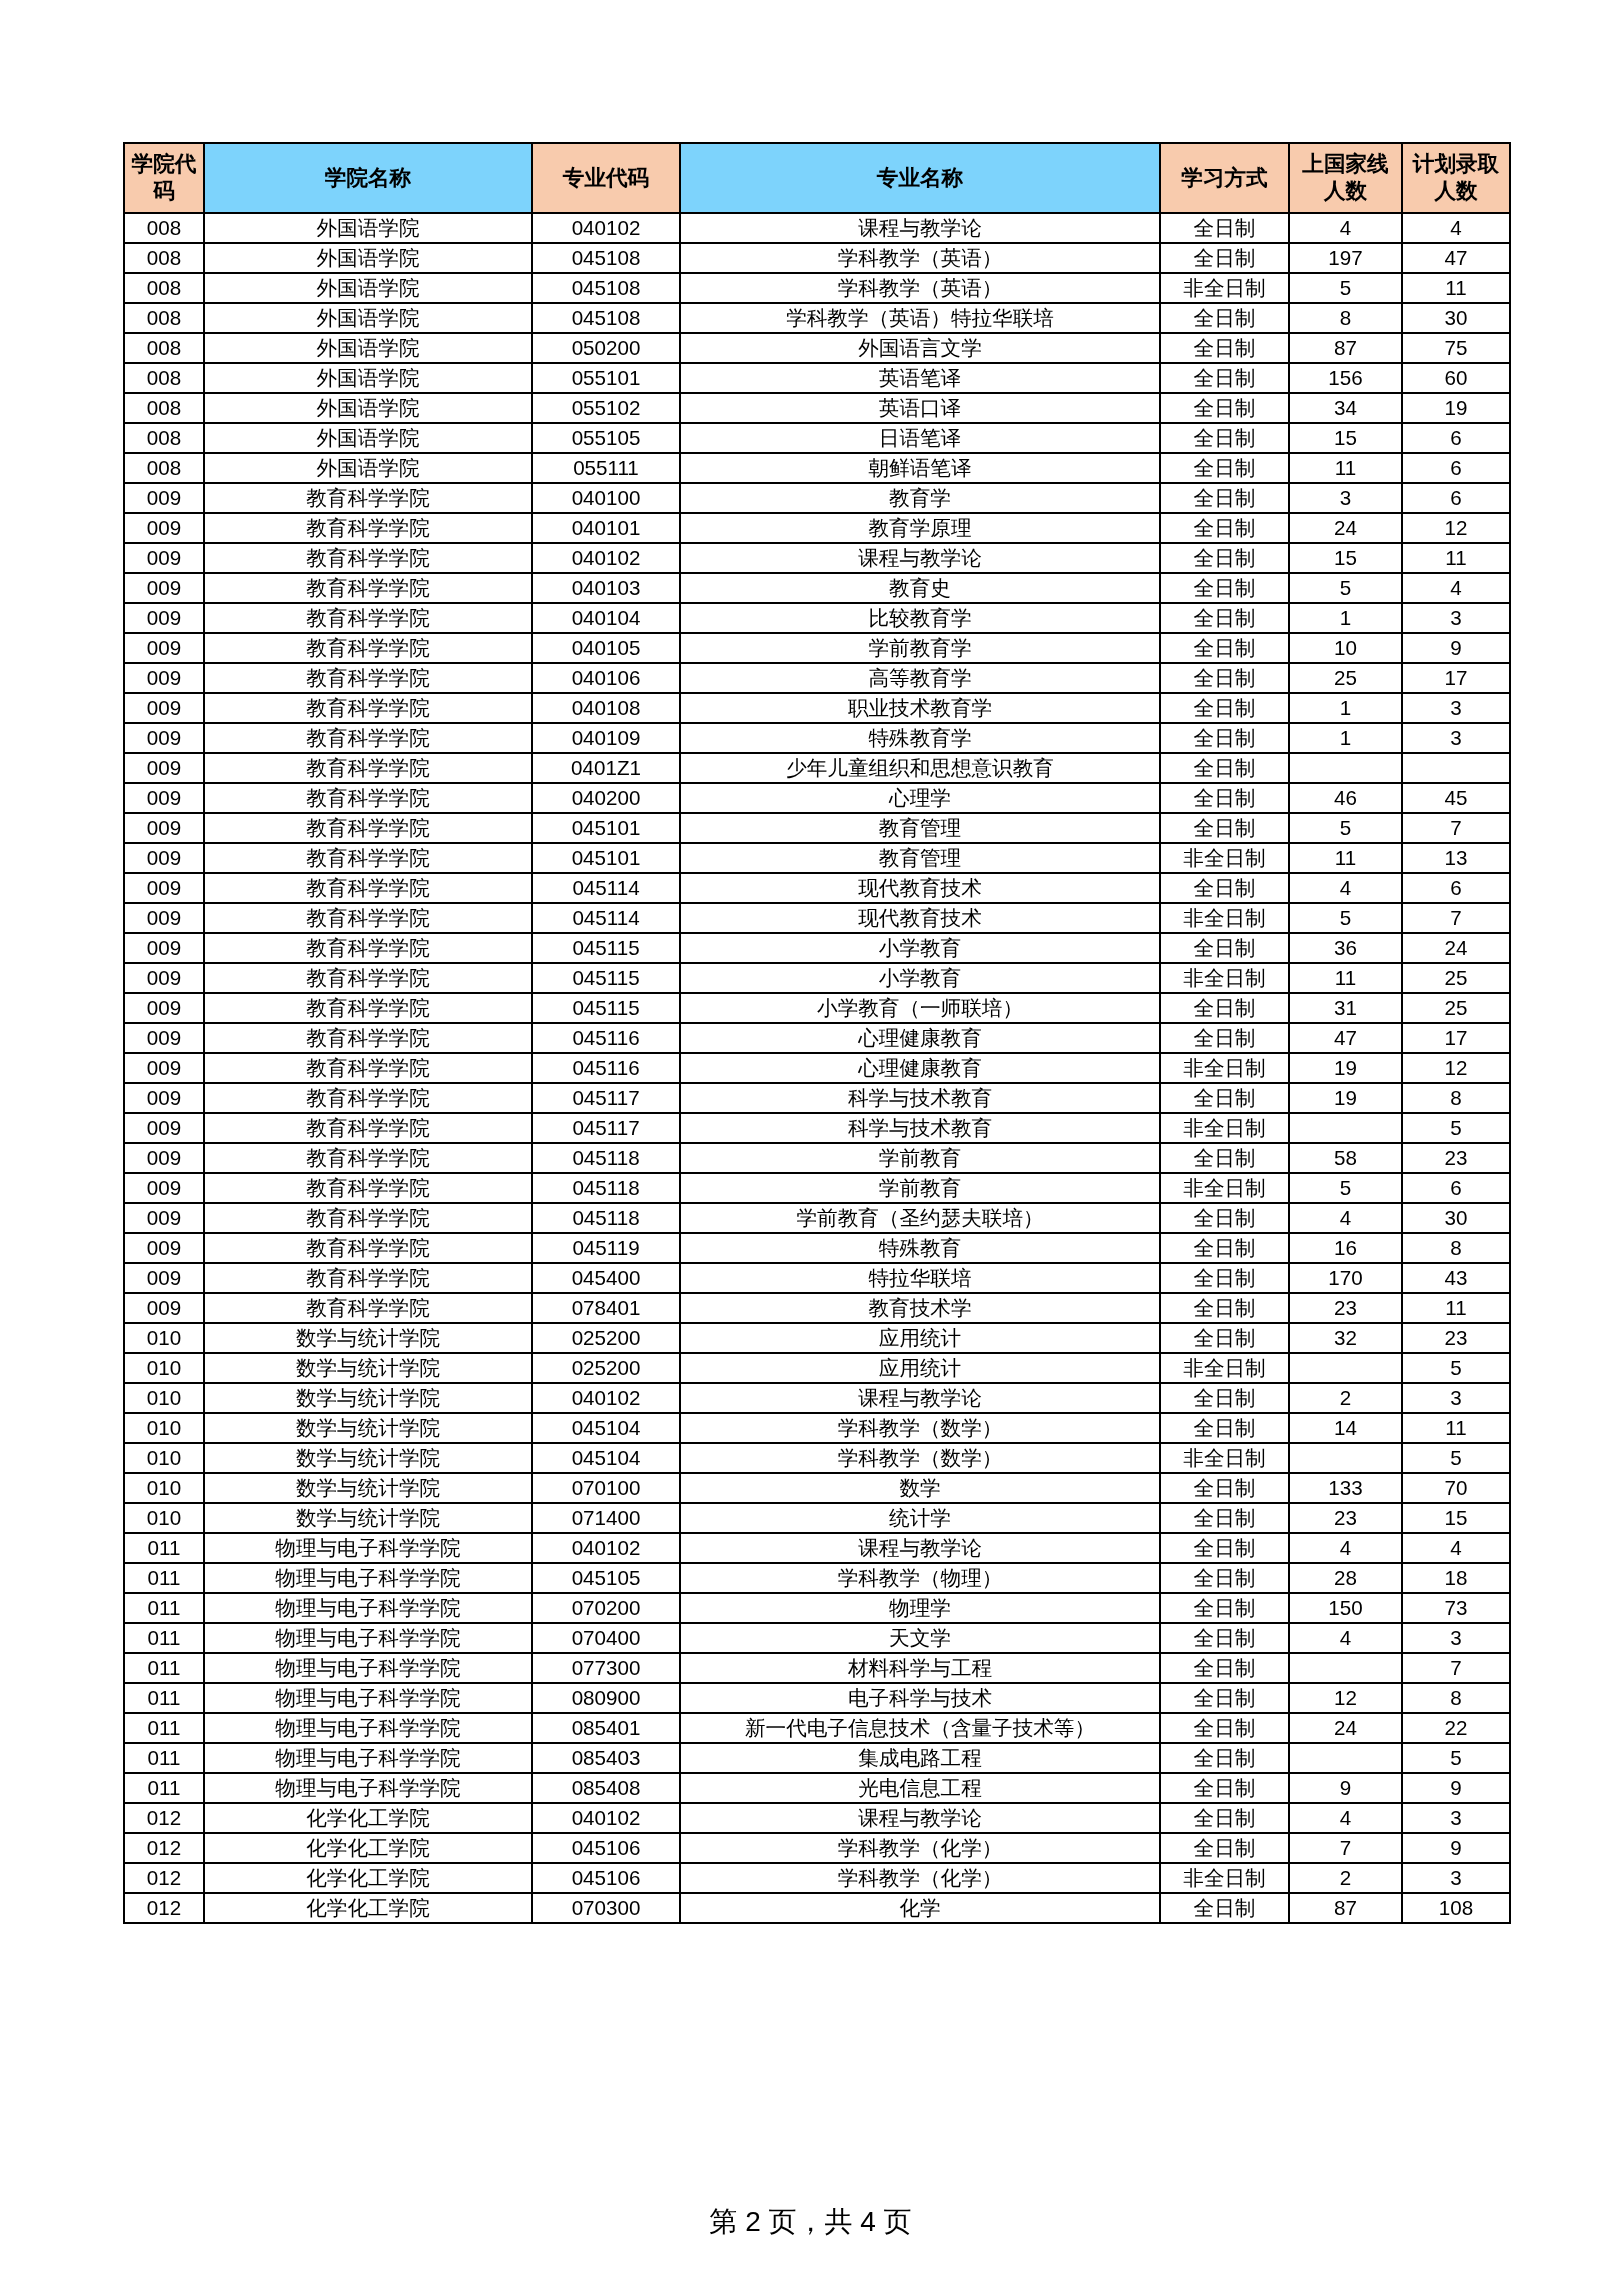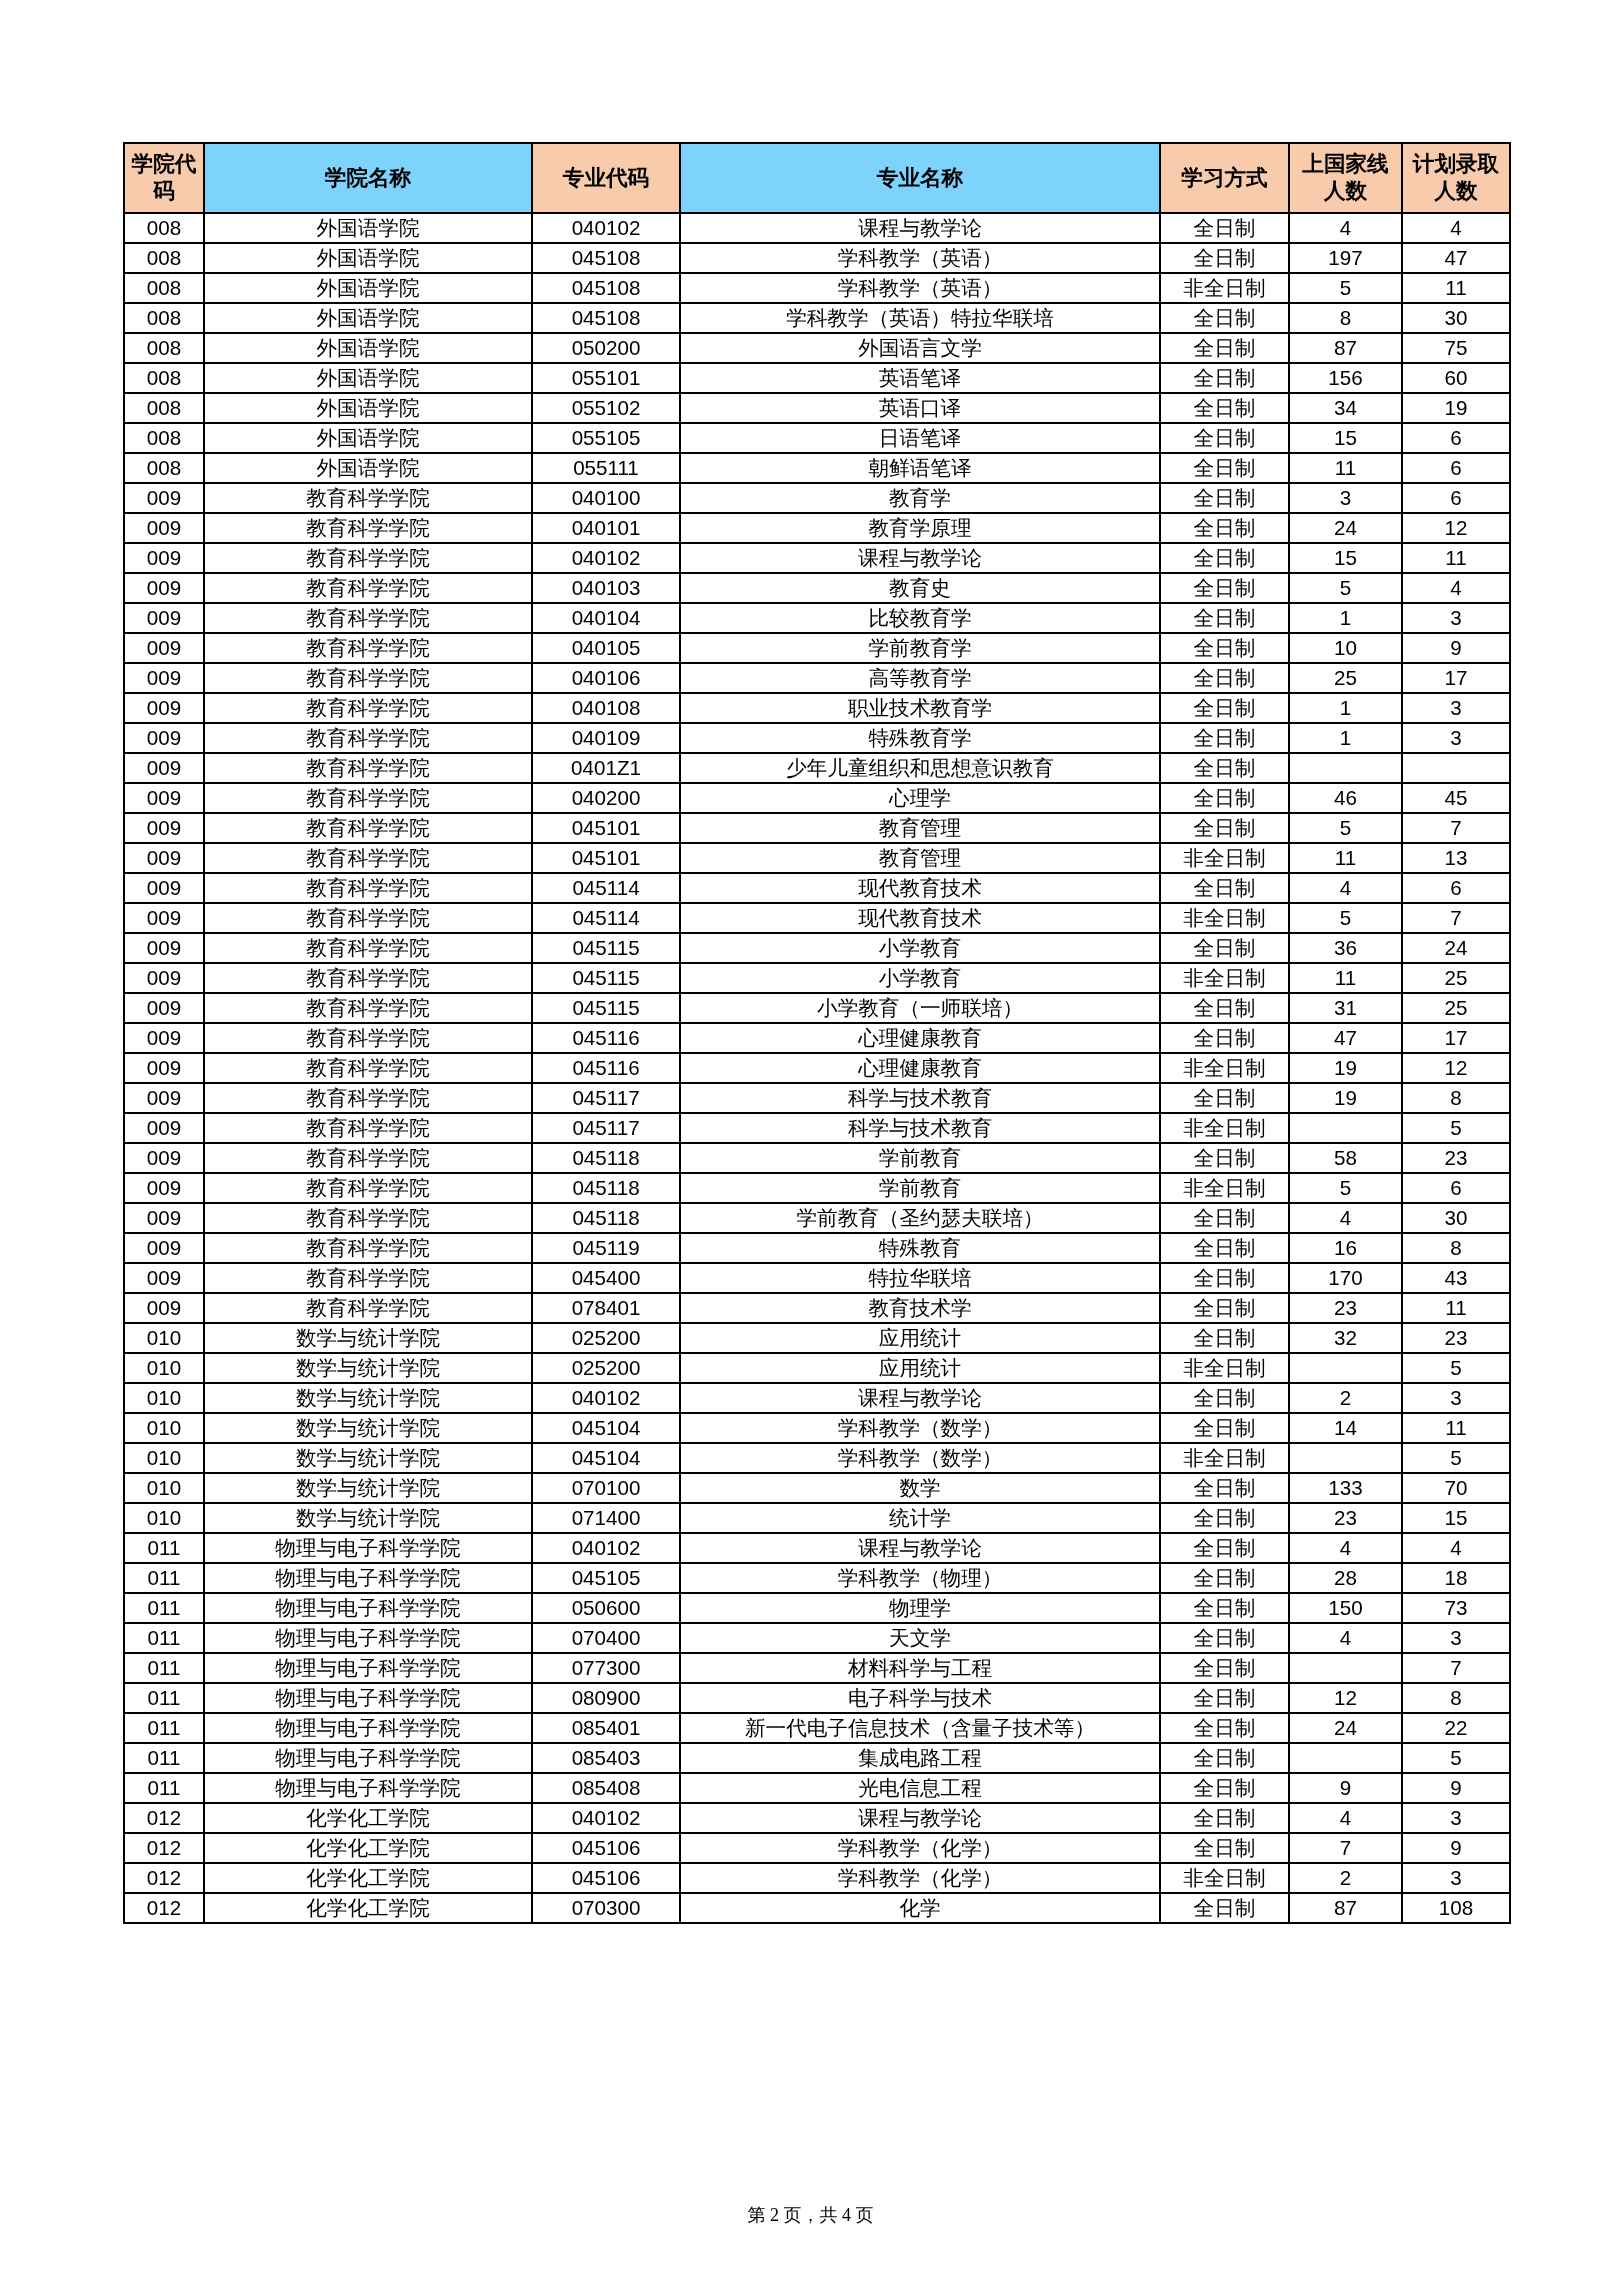--- a/index.html
+++ b/index.html
@@ -46,22 +46,22 @@
   .col-major-name     { width: 480px; }
   .col-study-mode     { width: 129px; }
   .col-above-line     { width: 113px; }
   .col-planned        { width: 108px; }
   .footer {
     position: absolute;
     top: 2203px;
     left: 0;
     width: 100%;
     text-align: center;
-    font-size: 18px;
-    font-family: Liberation Serif, serif;
+    font-size: 28px;
+    font-family: Liberation Sans, sans-serif;
   }
 </style>
 </head>
 <body>
 
 <div class="page">
 
   <table class="grid">
     <colgroup>
       <col class="col-college-code">
@@ -494,21 +494,21 @@
           <td>物理与电子科学学院</td>
           <td>045105</td>
           <td>学科教学（物理）</td>
           <td>全日制</td>
           <td>28</td>
           <td>18</td>
         </tr>
         <tr>
           <td>011</td>
           <td>物理与电子科学学院</td>
-          <td>050600</td>
+          <td>070200</td>
           <td>物理学</td>
           <td>全日制</td>
           <td>150</td>
           <td>73</td>
         </tr>
         <tr>
           <td>011</td>
           <td>物理与电子科学学院</td>
           <td>070400</td>
           <td>天文学</td>

